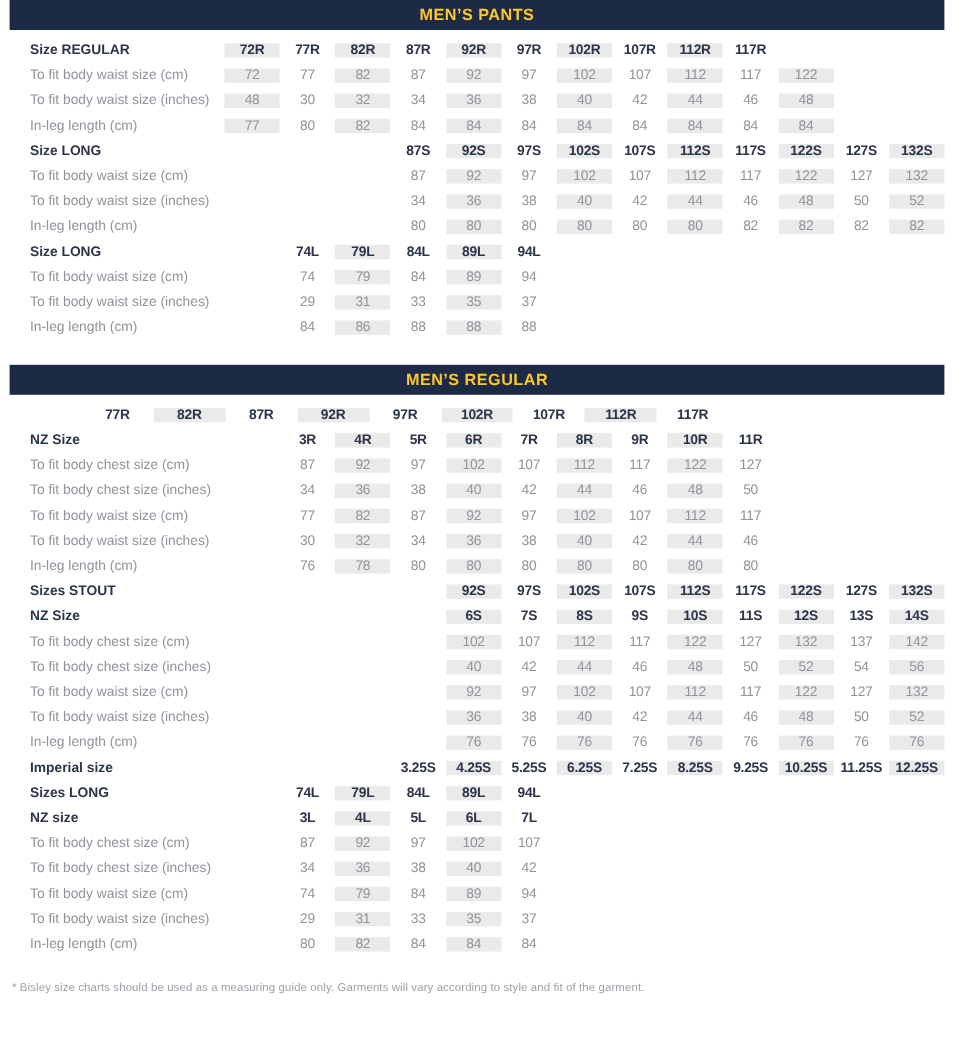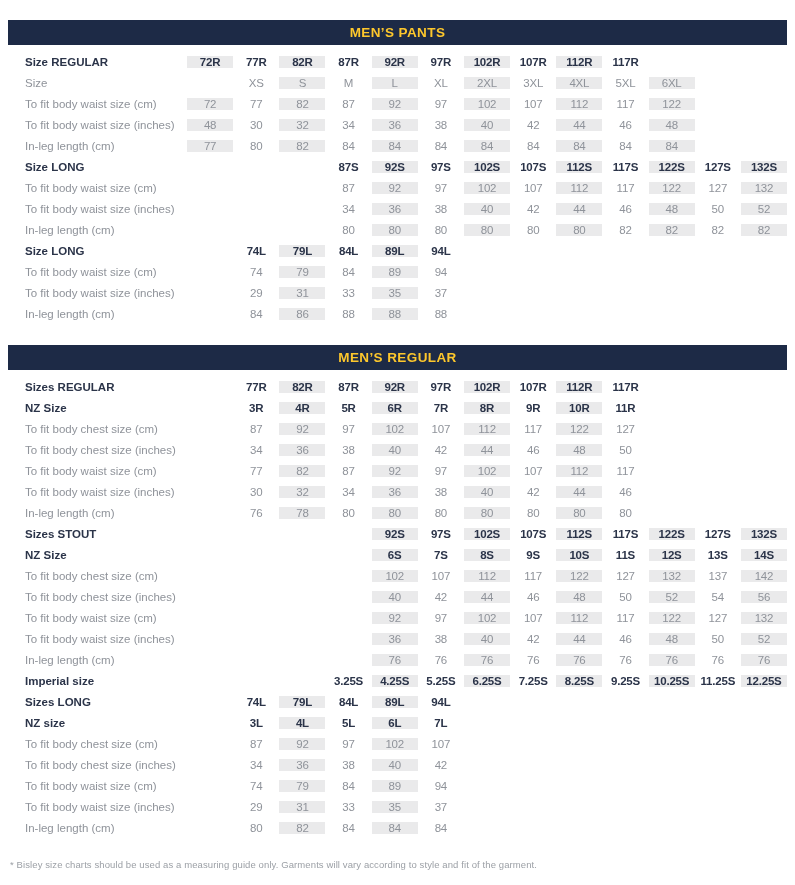--- a/index.html
+++ b/index.html
@@ -2,21 +2,21 @@
 <html><head>
 <meta charset="utf-8">
 <style>
   * { margin: 0; padding: 0; box-sizing: border-box; }
   html, body { background: #ffffff; }
   body {
     width: 795px; height: 885px;
     font-family: "Liberation Sans", sans-serif;
     overflow: hidden;
   }
-  .page { padding: 20px 8px 0 8px; }
+  .page { padding: 0 8px 0 8px; }
 
   .size-table { margin-bottom: 25px; }
   .table-header {
     height: 25px;
     background: #1d2a46;
     display: flex; align-items: center; justify-content: center;
     margin-bottom: 2px;
   }
   .table-title {
     color: #fdc72c;
@@ -76,36 +76,20 @@
           <div class="cell">97R</div>
           <div class="cell stripe">102R</div>
           <div class="cell">107R</div>
           <div class="cell stripe">112R</div>
           <div class="cell">117R</div>
           <div class="cell stripe"></div>
           <div class="cell"></div>
           <div class="cell stripe"></div>
         </div>
         <div class="row">
-          <div class="label">Size</div>
-          <div class="cell stripe"></div>
-          <div class="cell">XS</div>
-          <div class="cell stripe">S</div>
-          <div class="cell">M</div>
-          <div class="cell stripe">L</div>
-          <div class="cell">XL</div>
-          <div class="cell stripe">2XL</div>
-          <div class="cell">3XL</div>
-          <div class="cell stripe">4XL</div>
-          <div class="cell">5XL</div>
-          <div class="cell stripe">6XL</div>
-          <div class="cell"></div>
-          <div class="cell stripe"></div>
-        </div>
-        <div class="row">
           <div class="label">To fit body waist size (cm)</div>
           <div class="cell stripe">72</div>
           <div class="cell">77</div>
           <div class="cell stripe">82</div>
           <div class="cell">87</div>
           <div class="cell stripe">92</div>
           <div class="cell">97</div>
           <div class="cell stripe">102</div>
           <div class="cell">107</div>
           <div class="cell stripe">112</div>
@@ -276,21 +260,20 @@
         </div>
       </div>
   </section>
 
   <section class="size-table">
     <header class="table-header">
       <span class="table-title">MEN’S REGULAR</span>
     </header>
     <div class="table-body">
         <div class="row bold">
-          <div class="label">Sizes REGULAR</div>
           <div class="cell stripe"></div>
           <div class="cell">77R</div>
           <div class="cell stripe">82R</div>
           <div class="cell">87R</div>
           <div class="cell stripe">92R</div>
           <div class="cell">97R</div>
           <div class="cell stripe">102R</div>
           <div class="cell">107R</div>
           <div class="cell stripe">112R</div>
           <div class="cell">117R</div>

